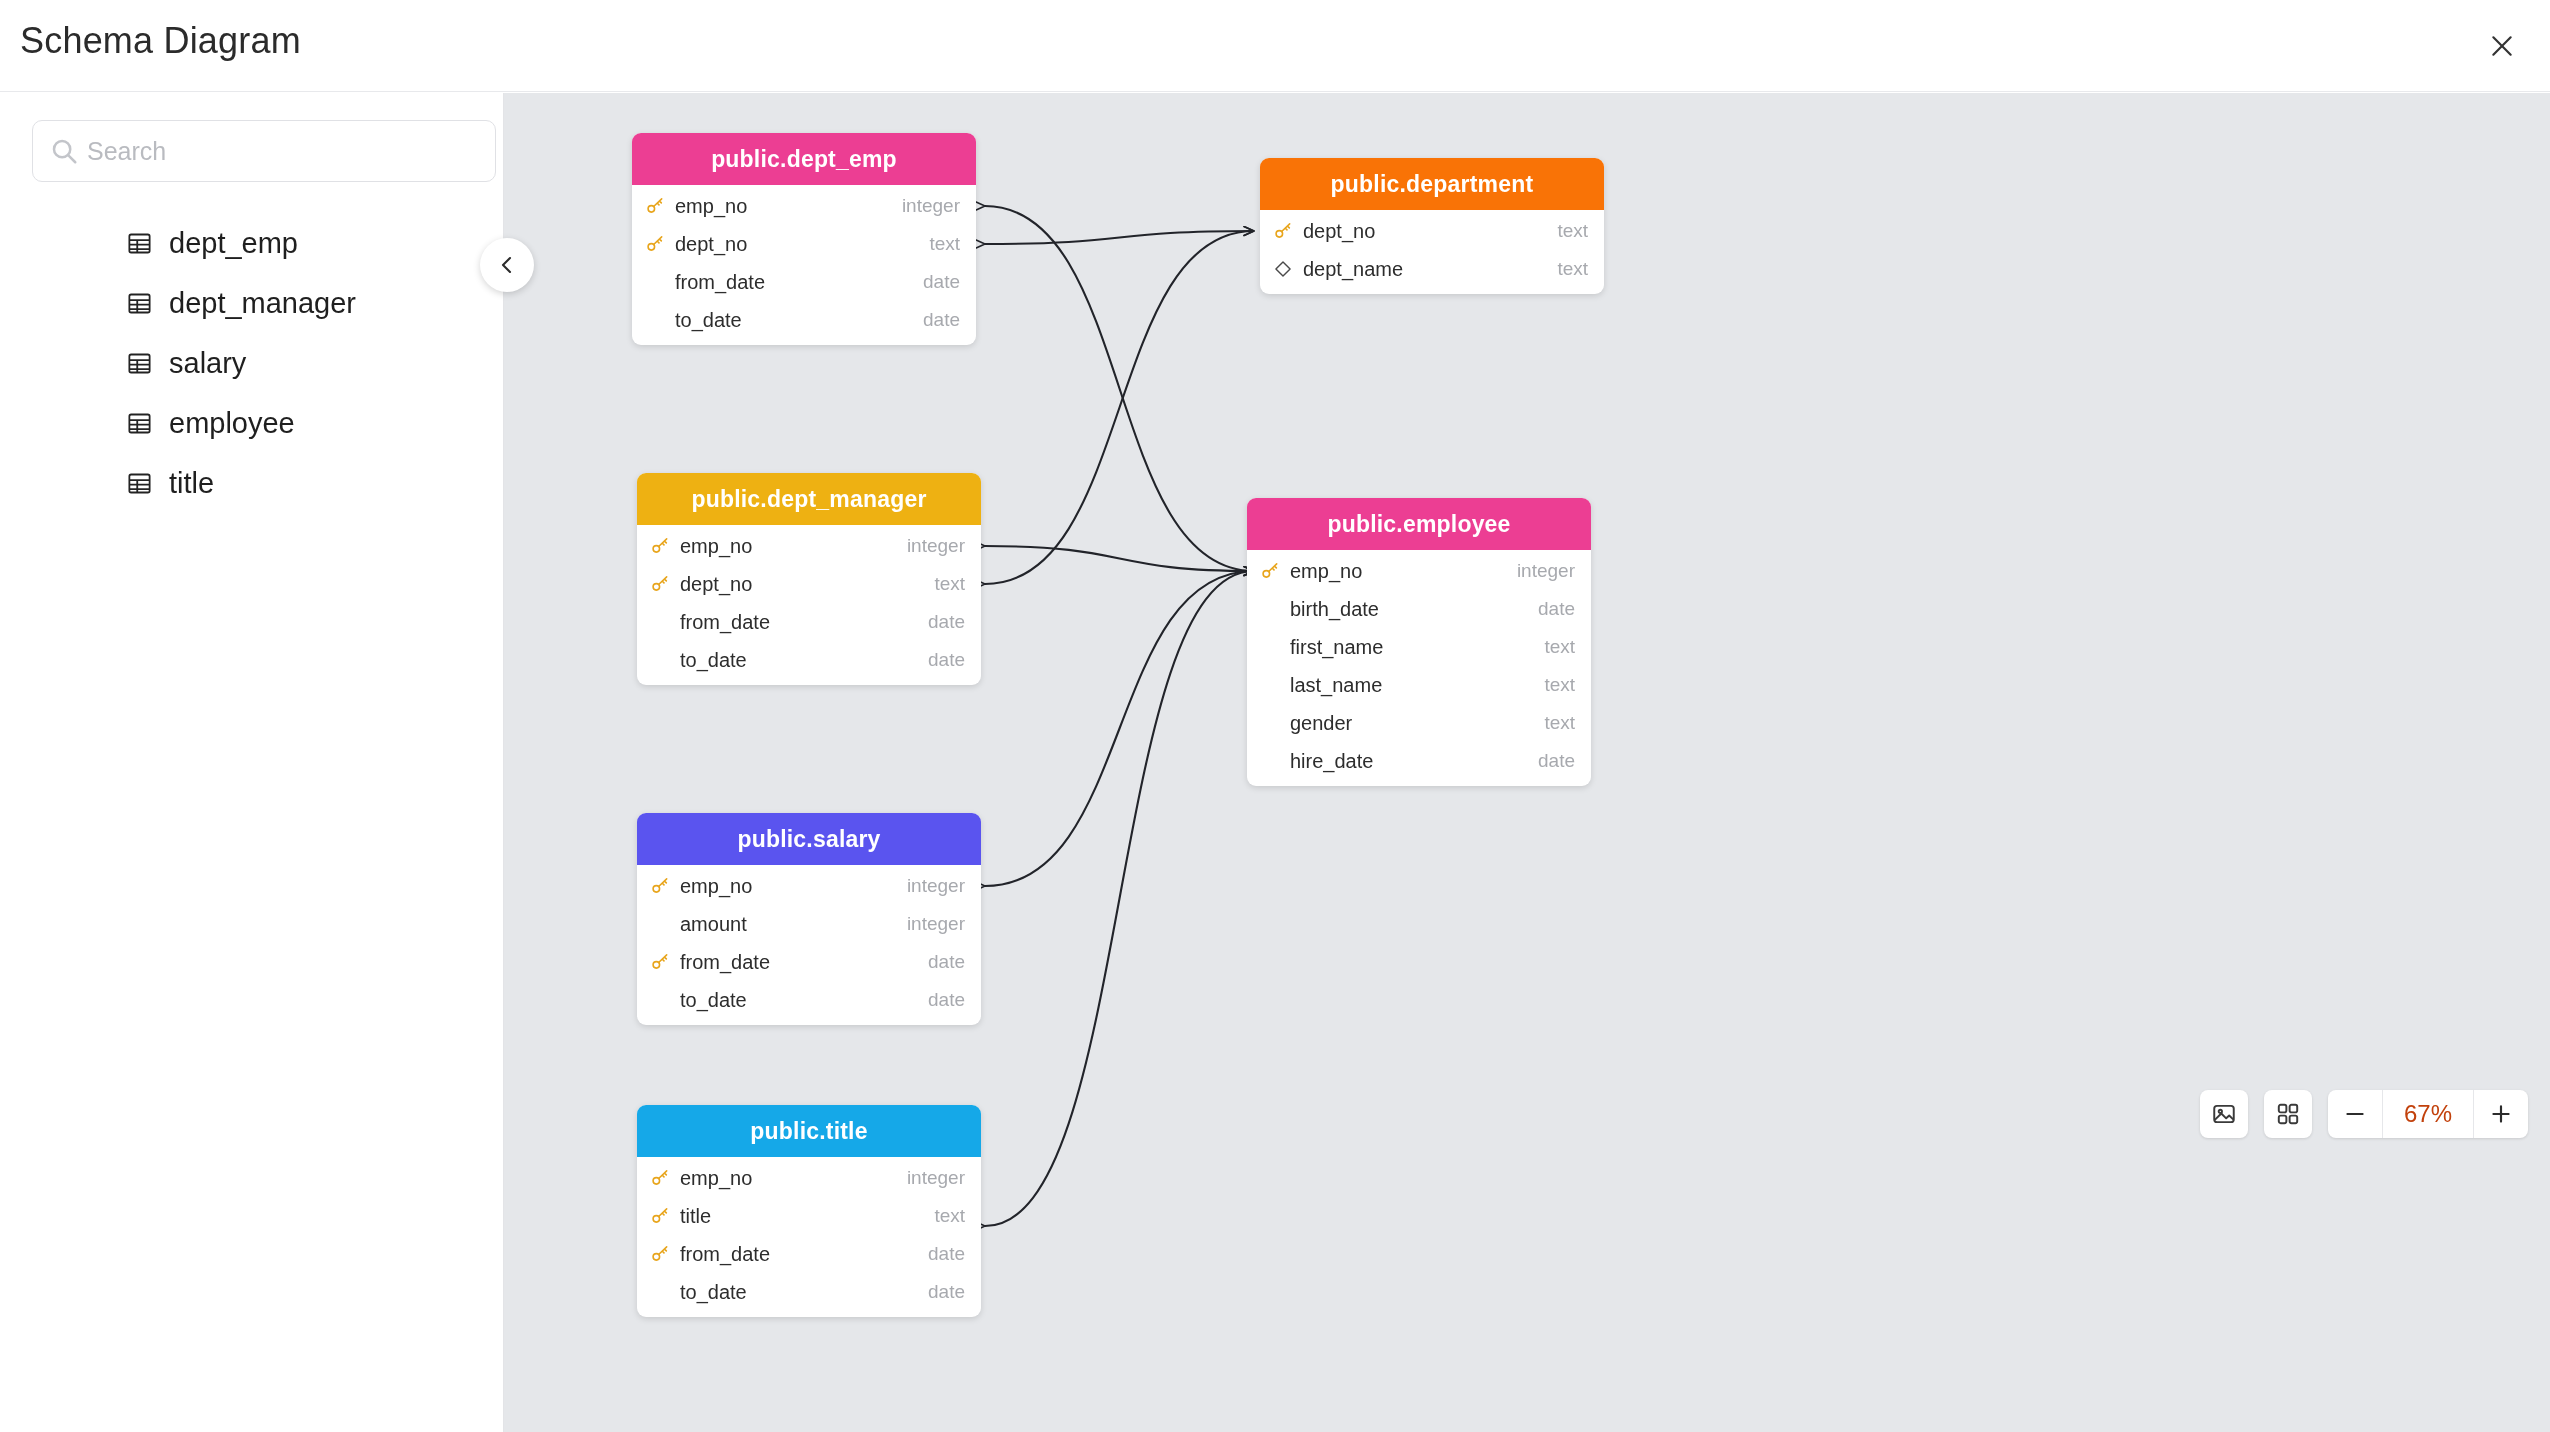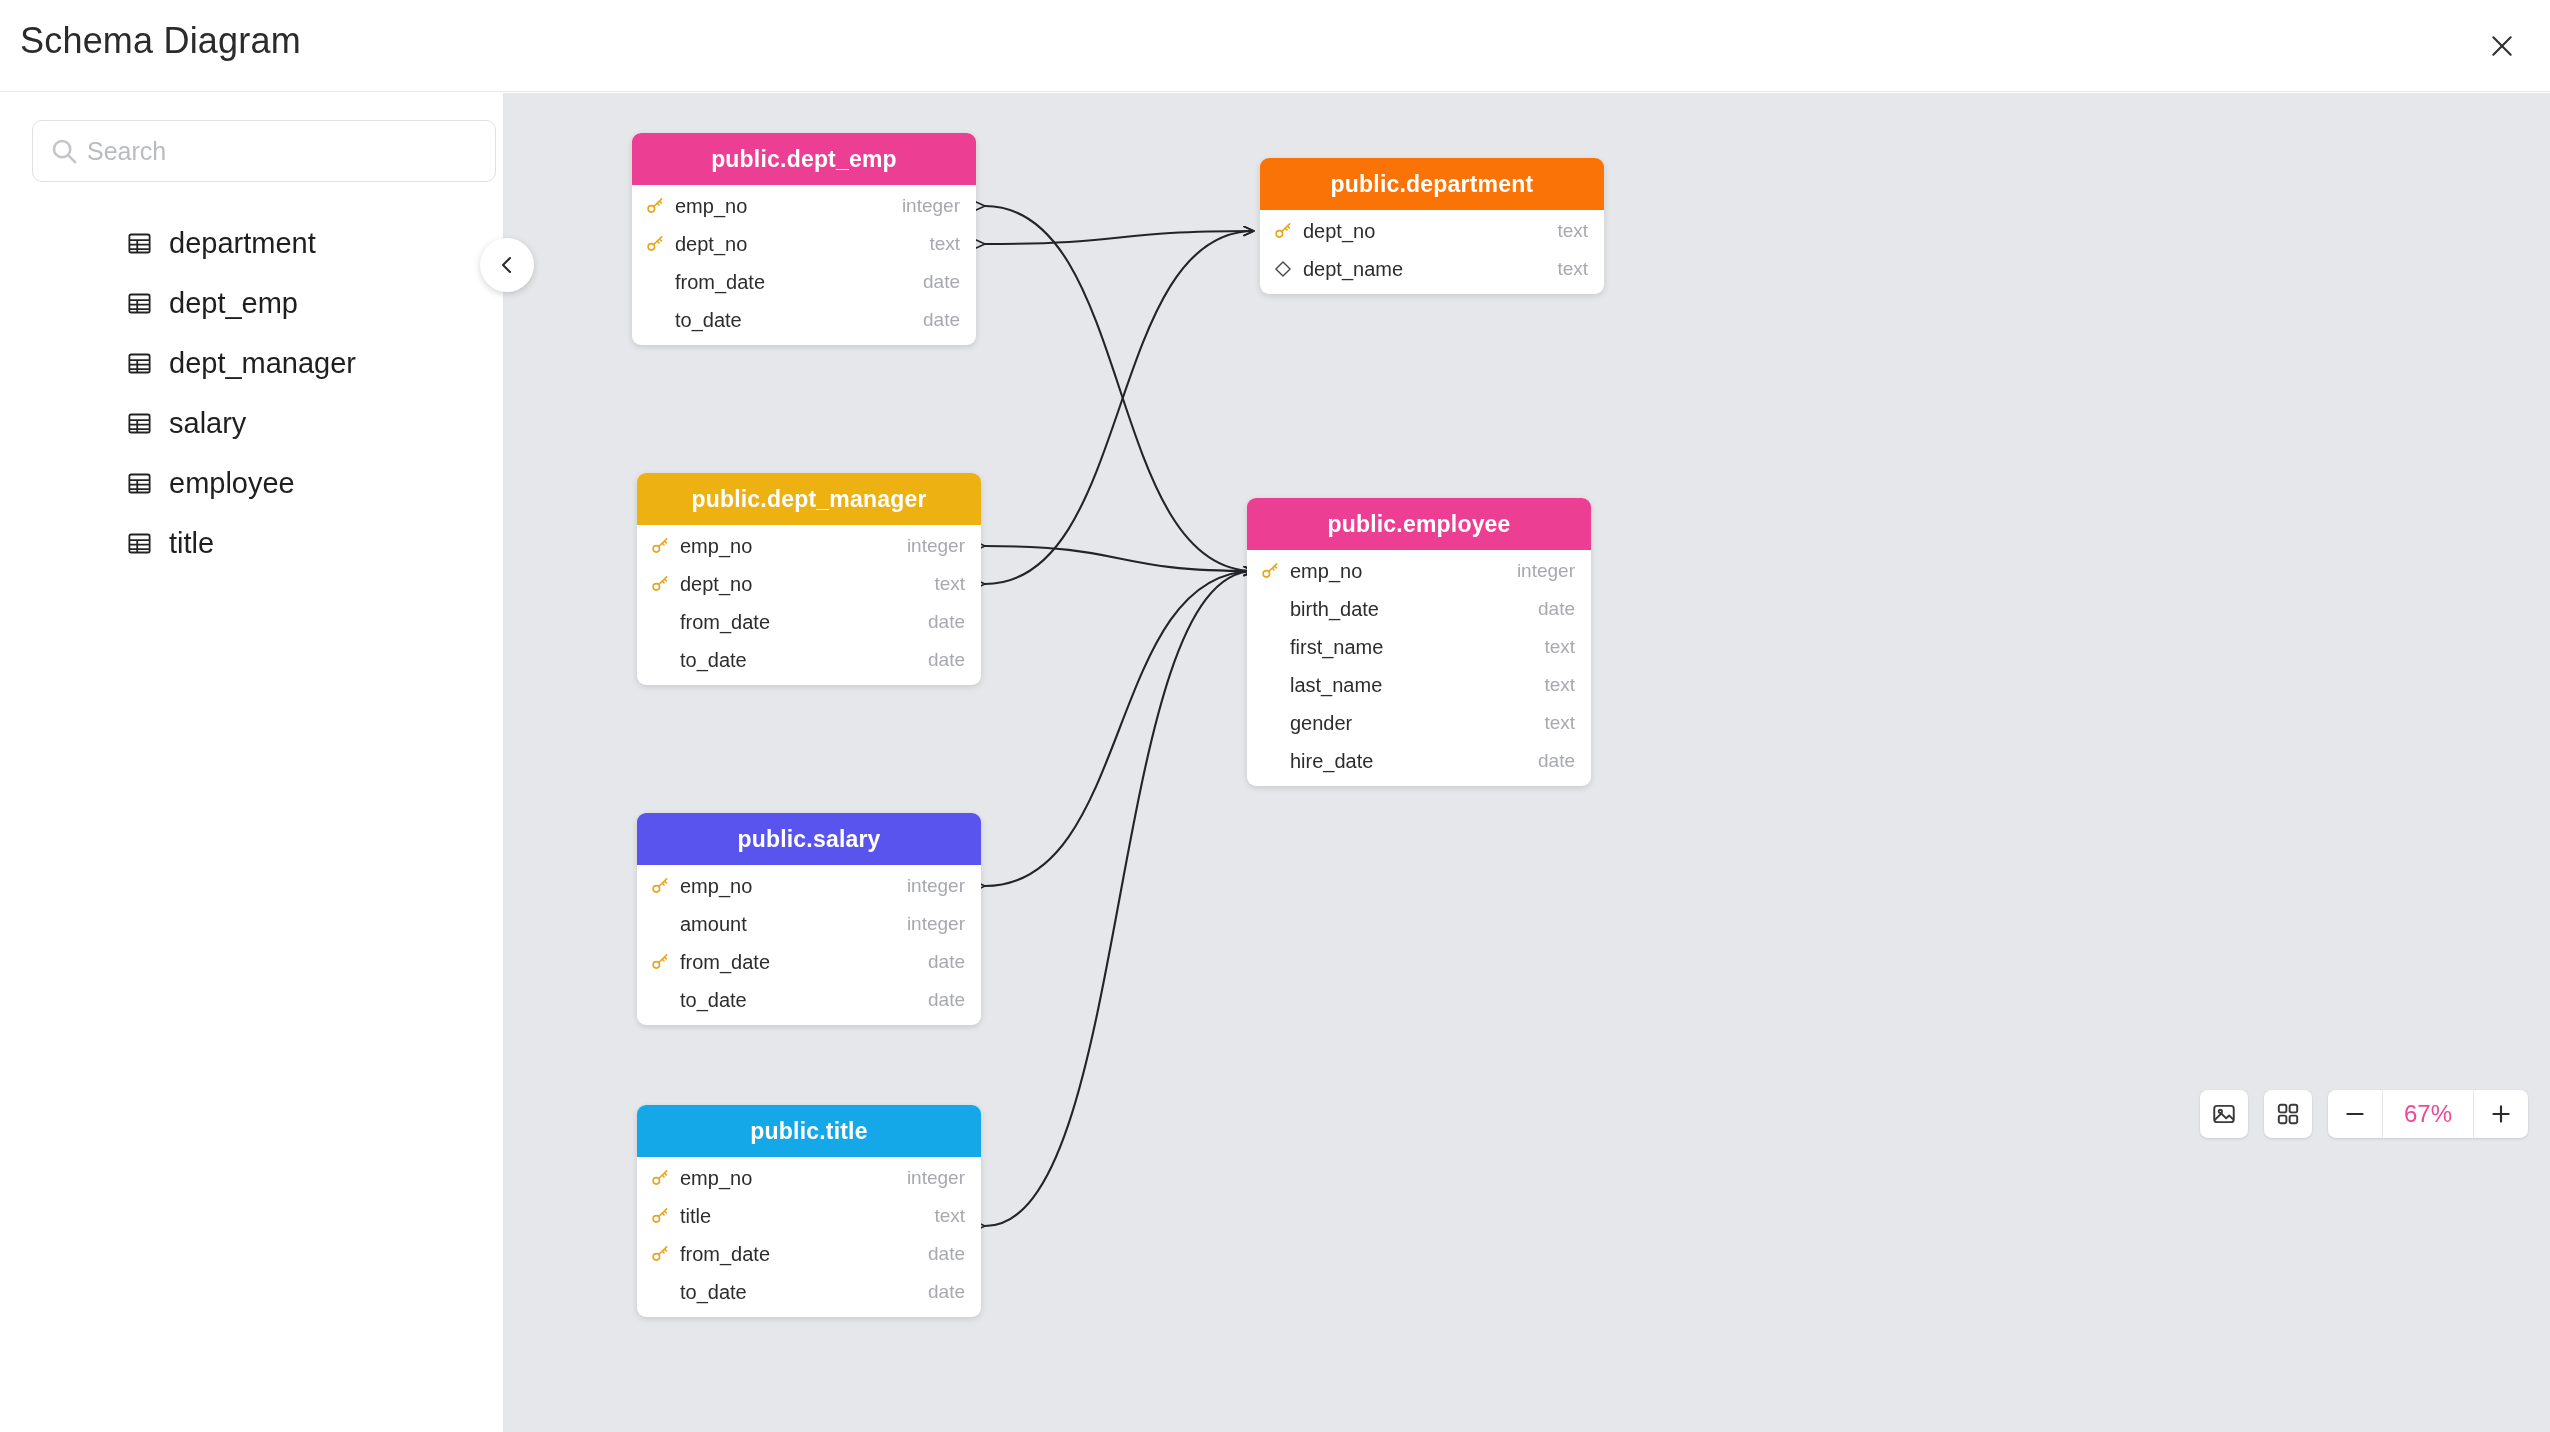--- a/index.html
+++ b/index.html
@@ -102,21 +102,21 @@
     box-shadow: 0 1px 3px rgba(0,0,0,.12);
   }
   .tool-btn svg { width: 26px; height: 26px; color: #3a3a3a; }
   .zoom-group {
     display: flex; align-items: center; background: #ffffff; border-radius: 8px;
     box-shadow: 0 1px 3px rgba(0,0,0,.12); overflow: hidden;
   }
   .zoom-group > div { height: 48px; display: flex; align-items: center; justify-content: center; cursor: pointer; }
   .zoom-minus, .zoom-plus { width: 54px; }
   .zoom-minus svg, .zoom-plus svg { width: 26px; height: 26px; color: #2c2c2c; }
-  .zoom-level { min-width: 90px; font-size: 24px; color: #ec4899; cursor: default; }
+  .zoom-level { min-width: 90px; font-size: 24px; color: #c2410c; cursor: default; }
   .zoom-sep { width: 1px; height: 30px; background: #e6e7ea; }
 </style>
 </head>
 <body>
 
 <div id="app">
 
   <div class="topbar">
     <div class="topbar-title">Schema Diagram</div>
     <div class="close-btn">
@@ -131,27 +131,20 @@
     <div class="search-wrap">
       <svg class="search-icon" viewBox="0 0 24 24" fill="none" stroke="currentColor" stroke-width="2" stroke-linecap="round">
         <circle cx="10.5" cy="10.5" r="6.5"></circle>
           <path d="M15.5 15.5 L21 21"></path>
       </svg>
       <input class="search-input" type="text" placeholder="Search" style="">
     </div>
 
     <div class="tree">
       <div id="tree-items">
-          <div class="tree-item">
-            <svg class="tbl-icon" viewBox="0 0 24 24" fill="none" stroke="currentColor" stroke-width="1.6">
-  <rect x="3" y="4" width="18" height="16" rx="1.6"></rect>
-  <path d="M3 9 H21 M3 13 H21 M3 17 H21 M10 9 V20"></path>
-            </svg>
-            <span class="tbl-label">department</span>
-          </div>
           <div class="tree-item">
             <svg class="tbl-icon" viewBox="0 0 24 24" fill="none" stroke="currentColor" stroke-width="1.6">
   <rect x="3" y="4" width="18" height="16" rx="1.6"></rect>
   <path d="M3 9 H21 M3 13 H21 M3 17 H21 M10 9 V20"></path>
             </svg>
             <span class="tbl-label">dept_emp</span>
           </div>
           <div class="tree-item">
             <svg class="tbl-icon" viewBox="0 0 24 24" fill="none" stroke="currentColor" stroke-width="1.6">
   <rect x="3" y="4" width="18" height="16" rx="1.6"></rect>

